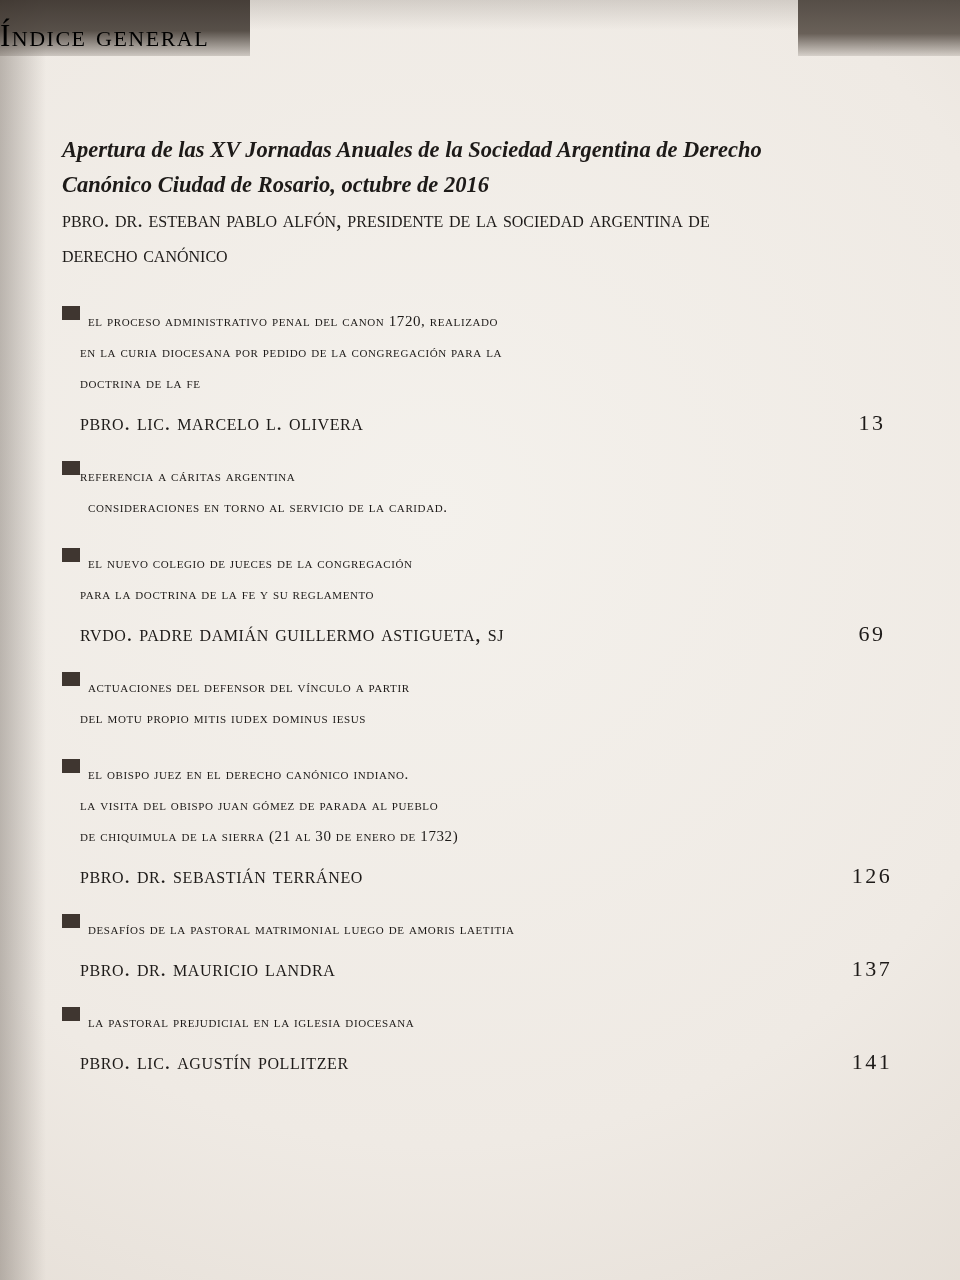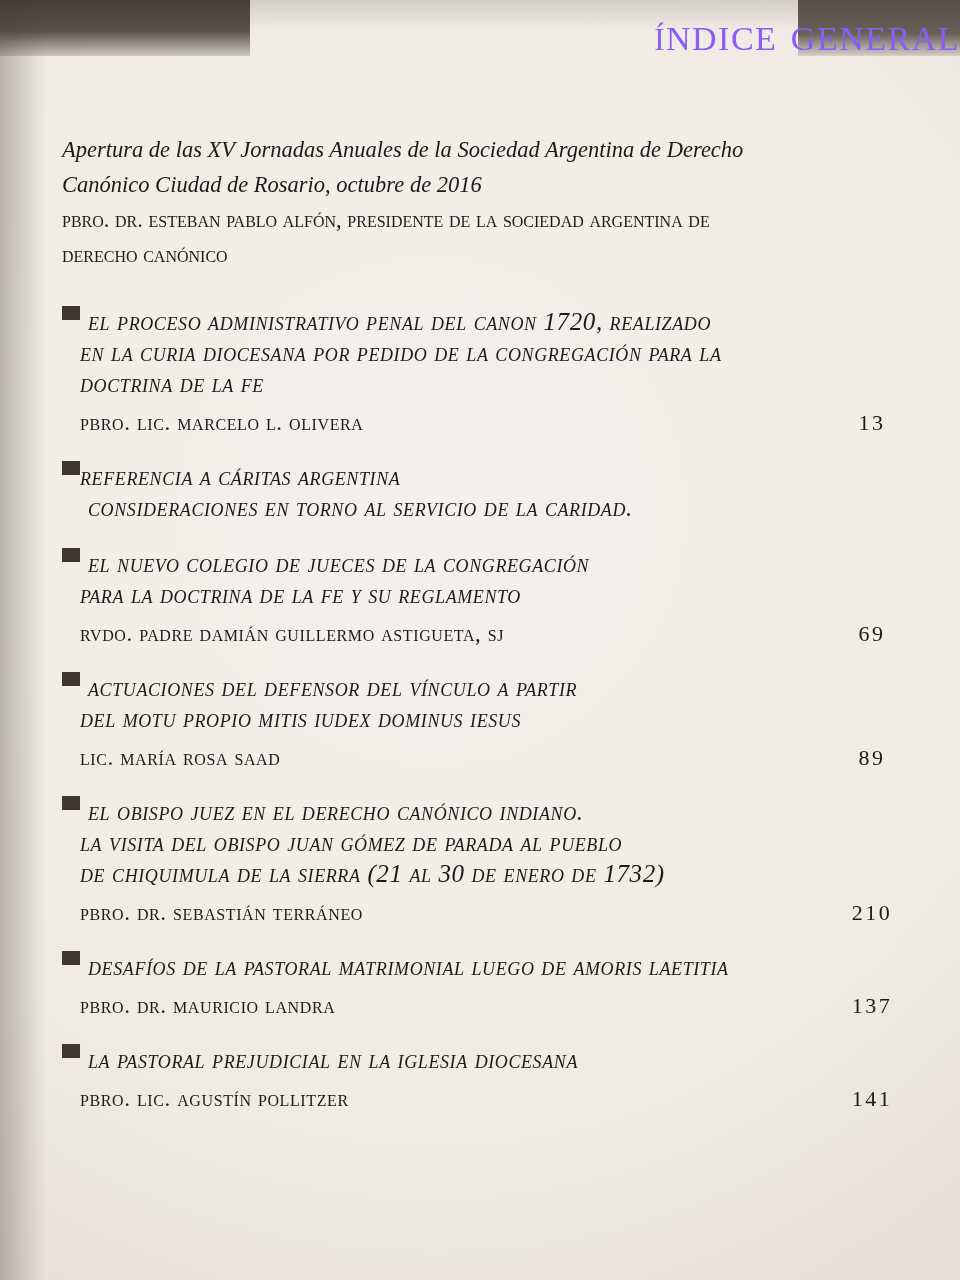--- a/index.html
+++ b/index.html
@@ -48,27 +48,27 @@
     opacity: 0.92;
   }
   .corner-smudge.left  { left: 0;   width: 250px; }
   .corner-smudge.right { right: 0;  width: 162px; background: linear-gradient(to bottom, #4b433c 0%, #5d544c 60%, rgba(100,90,82,0.2) 100%); }
 
   .title {
     position: absolute;
     top: 6px;
     left: 0;
     right: 0;
-    text-align: right;
+    text-align: left;
     font-family: "Liberation Serif", serif;
-    font-size: 48px;
+    font-size: 32px;
     letter-spacing: 1.5px;
     font-variant: small-caps;
     text-transform: lowercase;
-    color: #8b5cf6;
+    color: #000000;
     font-weight: 400;
   }
   .title::first-letter { font-size: 44px; }
 
   .toc {
     position: absolute;
     left: 62px;
     right: 40px;
     top: 132px;
   }
@@ -77,20 +77,21 @@
   .intro {
     margin-bottom: 34px;
   }
   .intro .line {
     font-size: 22.5px;
     line-height: 35px;
     white-space: nowrap;
   }
   .intro .ital {
     font-style: italic;
+    font-weight: bold;
   }
   .intro .sc {
     font-variant: small-caps;
     text-transform: lowercase;
   }
 
   
   .section-heading {
     font-size: 23px;
     font-weight: bold;
@@ -98,22 +99,21 @@
     letter-spacing: 0.5px;
     margin-bottom: 6px;
   }
 
   
   .entry {
     position: relative;
     margin-bottom: 25px;
   }
   .tline {
-    font-style: italic;
-    font-size: 25px;
+    font-size: 15px;
     line-height: 31px;
     font-variant: small-caps;
     text-transform: lowercase;
     letter-spacing: 0.6px;
     white-space: nowrap;
   }
   .tline.indent { padding-left: 18px; }
   .tline.first  { padding-left: 26px; }
 
   .bullet {
@@ -194,34 +194,30 @@
       <div class="author-row">
         <span class="author">Rvdo. Padre Damián Guillermo Astigueta, SJ</span>
         <span class="page-no">69</span>
       </div>
     </div>
 
     <div class="entry">
       <span class="bullet"></span>
       <div class="tline first">Actuaciones del defensor del vínculo a partir</div>
       <div class="tline indent">del motu propio Mitis Iudex Dominus Iesus</div>
-      <div class="author-row">
-        <span class="author">Lic. María Rosa Saad</span>
-        <span class="page-no">89</span>
-      </div>
     </div>
 
     <div class="entry">
       <span class="bullet"></span>
       <div class="tline first">El obispo juez en el Derecho Canónico Indiano.</div>
       <div class="tline indent">La visita del obispo Juan Gómez de Parada al pueblo</div>
       <div class="tline indent">de Chiquimula de la Sierra (21 al 30 de enero de 1732)</div>
       <div class="author-row">
         <span class="author">Pbro. Dr. Sebastián Terráneo</span>
-        <span class="page-no">210</span>
+        <span class="page-no">126</span>
       </div>
     </div>
 
     <div class="entry">
       <span class="bullet"></span>
       <div class="tline first">Desafíos de la pastoral matrimonial luego de Amoris laetitia</div>
       <div class="author-row">
         <span class="author">Pbro. Dr. Mauricio Landra</span>
         <span class="page-no">137</span>
       </div>

